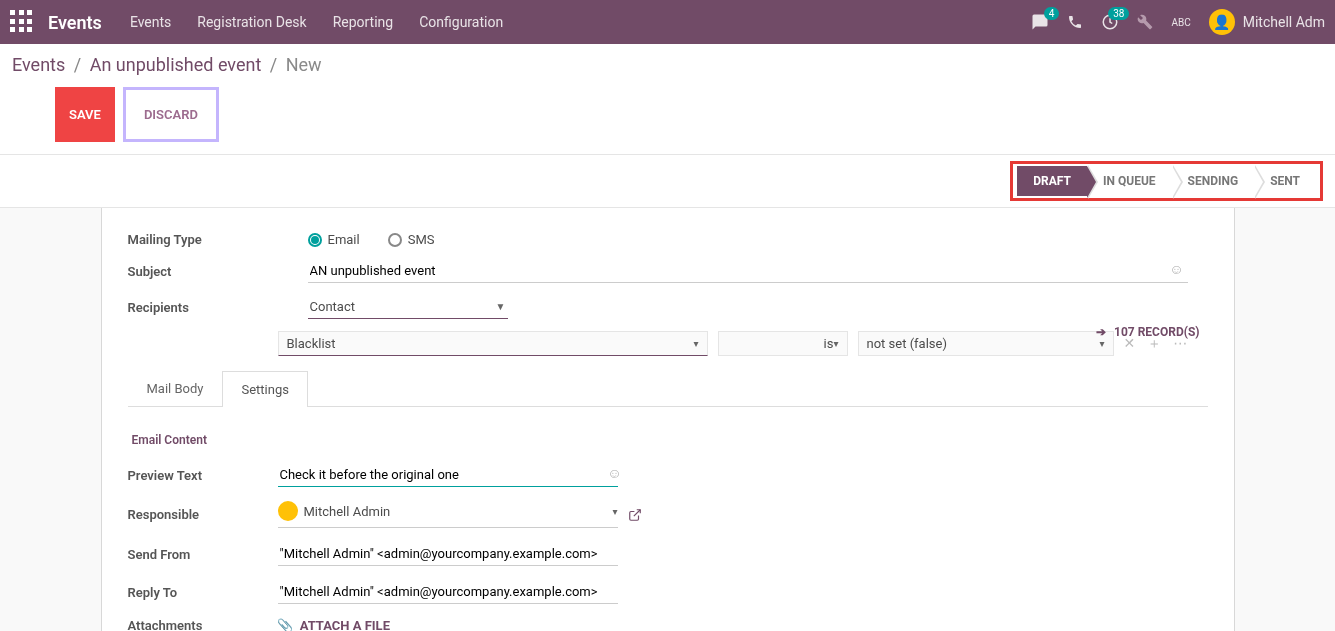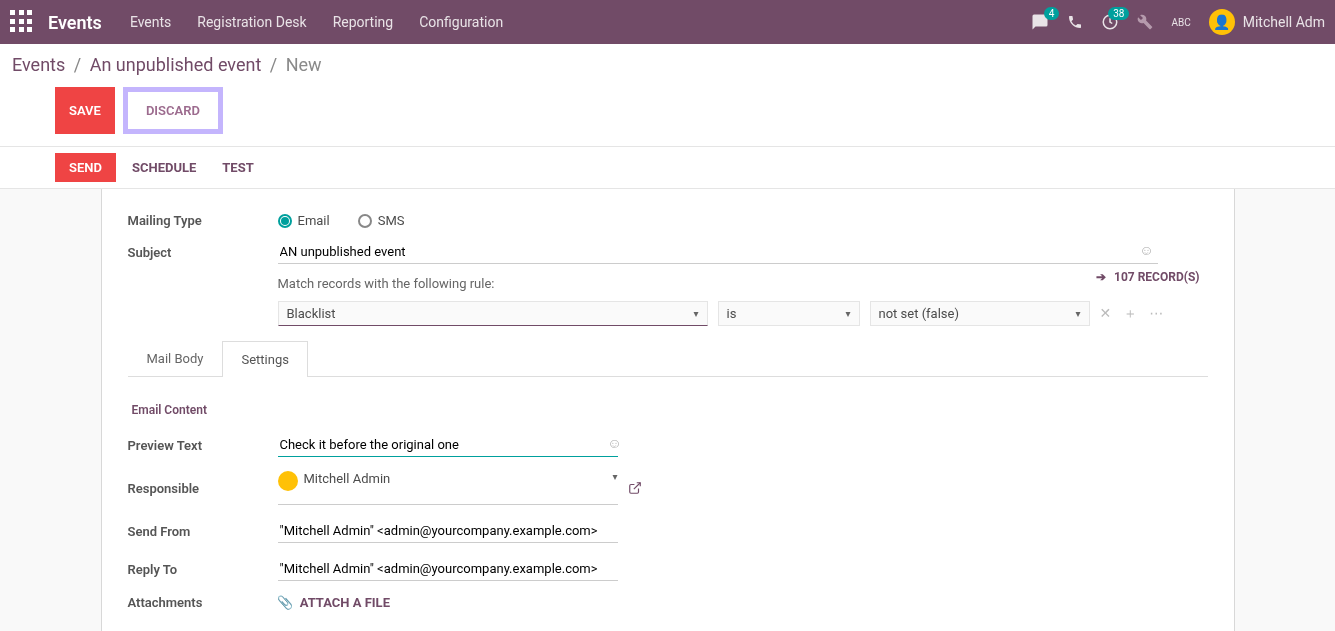--- a/index.html
+++ b/index.html
@@ -19,50 +19,50 @@
 .topbar .avatar { width: 26px; height: 26px; border-radius: 50%; background: #ffc107; display: flex; align-items: center; justify-content: center; font-size: 14px; }
 .breadcrumb-row { background: #fff; padding: 10px 12px 4px; }
 .breadcrumb { font-size: 18px; }
 .breadcrumb a { color: #714b67; text-decoration: none; }
 .breadcrumb .sep { color: #888; margin: 0 4px; }
 .breadcrumb .current { color: #8a8a8a; }
 .actionbar { background: #fff; padding: 8px 12px 12px; display: flex; gap: 8px; }
 .btn { border: none; padding: 7px 14px; font-size: 13px; font-weight: 600; cursor: pointer; }
 .btn-primary { background: #ef4444; color: #fff; margin-left: 43px; }
 .btn-plain { background: #fff; color: #9C6B8E; }
-.highlight-red { border: 5px solid #c4b5fd; padding: 4px 4px; }
+.highlight-red { border: 3px solid #c4b5fd; padding: 10px 4px; }
 .statusbar { background: #fff; padding: 6px 12px; border-top: 1px solid #e5e5e5; border-bottom: 1px solid #e5e5e5; display: flex; align-items: center; }
 .statusbar .leftgrp { display: flex; gap: 6px; align-items: center; }
 .statusbar .linkbtn { color: #714b67; font-weight: 700; font-size: 13px; padding: 6px 10px; cursor: pointer; }
 .statusbar .stages { margin-left: auto; display: flex; align-items: center; border: 3px solid #e53935; padding: 2px 4px; }
 .stage { position: relative; padding: 8px 16px; font-size: 12px; font-weight: 700; color: #777; background: #fff; display: flex; align-items: center; }
 .stage.active { background: #714b67; color: #fff; }
 .stage:not(:last-child)::after { content: ""; position: absolute; right: -9px; top: 0; width: 0; height: 0; border-top: 16px solid transparent; border-bottom: 16px solid transparent; border-left: 9px solid #fff; z-index: 2; }
 .stage.active:not(:last-child)::after { border-left-color: #714b67; }
 .stage:not(:last-child)::before { content: ""; position: absolute; right: -11px; top: -1px; width: 0; height: 0; border-top: 17px solid transparent; border-bottom: 17px solid transparent; border-left: 10px solid #ddd; z-index: 1; }
 .sheet-wrap { display: flex; justify-content: center; padding: 0; }
 .sheet { background: #fff; width: 1134px; border: 1px solid #d8d8d8; border-top: none; padding: 24px 26px; min-height: 460px; }
 .form-row { display: flex; align-items: center; margin-bottom: 12px; font-size: 13px; }
-.form-row .label { width: 150px; font-weight: 600; color: #555; font-size: 13px; }
+.form-row .label { width: 180px; font-weight: 600; color: #555; font-size: 13px; }
 .form-row .field { flex: 1; display: flex; align-items: center; position: relative; }
 .radio-grp { display: flex; gap: 28px; align-items: flex-end; }
 .radio-item { display: flex; align-items: center; gap: 6px; }
 .radio { width: 14px; height: 14px; border: 2px solid #888; border-radius: 50%; display: inline-block; position: relative; }
 .radio.checked { border-color: #00a09d; }
 .radio.checked::after { content: ""; position: absolute; width: 8px; height: 8px; background: #00a09d; border-radius: 50%; top: 1px; left: 1px; }
 .underline-input { border: none; border-bottom: 1px solid #ccc; padding: 4px 2px; font-size: 13px; width: 100%; outline: none; }
 .smiley { position: absolute; right: 4px; top: 2px; color: #aaa; cursor: pointer; font-size: 14px; }
 .select-like { border: none; border-bottom: 1px solid #714b67; padding: 4px 2px; width: 200px; display: flex; justify-content: space-between; align-items: center; }
 .caret { color: #666; font-size: 10px; }
 .filtertext { color: #666; margin: 6px 0 10px 150px; font-size: 13px; }
 .filterrow { margin-left: 150px; display: flex; align-items: center; gap: 10px; }
 .filterrow .filterselect { border: 1px solid #e5e5e5; background: #fafafa; padding: 4px 8px; display: flex; justify-content: space-between; align-items: center; font-size: 13px; }
 .filterrow .f1 { width: 430px; border-bottom: 1px solid #714b67; }
-.filterrow .f2 { width: 142px; }
-.filterrow .f3 { width: 220px; }
+.filterrow .f2 { width: 130px; justify-content: flex-end; }
+.filterrow .f3 { width: 256px; }
 .filterrow .icongrp { display: flex; gap: 12px; color: #bbb; font-size: 14px; }
 .records { position: absolute; right: 8px; color: #714b67; font-weight: 700; font-size: 12px; display: flex; align-items: center; gap: 8px; }
 .tabs { display: flex; border-bottom: 1px solid #ddd; margin-top: 14px; }
 .tab { padding: 10px 18px; font-size: 13px; color: #666; cursor: pointer; border: 1px solid transparent; border-bottom: none; }
 .tab.active { color: #555; border-color: #ddd; background: #fff; position: relative; top: 1px; }
 .section-header { color: #714b67; font-size: 12px; font-weight: 600; margin: 26px 4px 16px; }
 .row2 { display: flex; align-items: center; margin-bottom: 14px; }
 .row2 .label { width: 150px; font-weight: 600; color: #555; font-size: 13px; }
 .row2 .val { width: 340px; position: relative; }
 .row2 .val input { border: none; border-bottom: 1px solid #ccc; padding: 4px 2px; width: 100%; font-size: 13px; outline: none; }
@@ -138,24 +138,25 @@
 </div>
 
 <div class="actionbar">
   <button class="btn btn-primary">SAVE</button>
   <span class="highlight-red">
     <button class="btn btn-plain">DISCARD</button>
   </span>
 </div>
 
 <div class="statusbar">
-  <div class="leftgrp">
-    <button class="btn btn-primary">SEND</button>
-    <span class="linkbtn">SCHEDULE</span>
-    <span class="linkbtn">TEST</span>
+  <div class="stages">
+    <div class="stage active">DRAFT</div>
+    <div class="stage">IN QUEUE</div>
+    <div class="stage">SENDING</div>
+    <div class="stage">SENT</div>
   </div>
 </div>
 
 <div class="sheet-wrap">
 <div class="sheet">
 
   <div class="form-row">
     <div class="label">Mailing Type</div>
     <div class="field">
       <div class="radio-grp">
@@ -172,23 +173,31 @@
   </div>
 
   <div class="form-row">
     <div class="label">Subject</div>
     <div class="field" style="max-width:880px;">
       <input class="underline-input" value="AN unpublished event" style="">
       <span class="smiley">☺</span>
     </div>
   </div>
 
+  <div class="form-row" style="position:relative;">
+    <div class="label">Recipients</div>
+    <div class="field">
+      <div class="select-like">
+        <span>Contact</span>
+        <span class="caret">▼</span>
+      </div>
+    </div>
+  </div>
 
   <div style="position:relative;">
-    <div class="filtertext">Match records with the following rule:</div>
     <div class="records" style="top:-6px;">
       <span>➔</span>
       <span>107 RECORD(S)</span>
     </div>
   </div>
 
   <div class="filterrow">
     <div class="filterselect f1">
       <span>Blacklist</span>
       <span class="caret">▾</span>
@@ -218,21 +227,21 @@
   <div class="row2">
     <div class="label">Preview Text</div>
     <div class="val accent">
       <input value="Check it before the original one" style="">
       <span class="smiley" style="right:-4px;">☺</span>
     </div>
   </div>
 
   <div class="row2">
     <div class="label">Responsible</div>
-    <div class="val" style="display:flex;border-bottom:1px solid #ccc;padding-bottom:13px;">
+    <div class="val" style="display:flex;align-items:center;border-bottom:1px solid #ccc;padding-bottom:6px;">
       <span class="avatar-sml"></span>
       <span style="flex:1">Mitchell Admin</span>
       <span class="caret">▾</span>
     </div>
     <span class="extlink">
       <svg width="14" height="14" viewBox="0 0 24 24" fill="none" stroke="#714b67" stroke-width="2">
             <path d="M18 13v6a2 2 0 0 1-2 2H5a2 2 0 0 1-2-2V8a2 2 0 0 1 2-2h6"></path>
             <polyline points="15 3 21 3 21 9"></polyline>
             <line x1="10" y1="14" x2="21" y2="3"></line>
           </svg>

